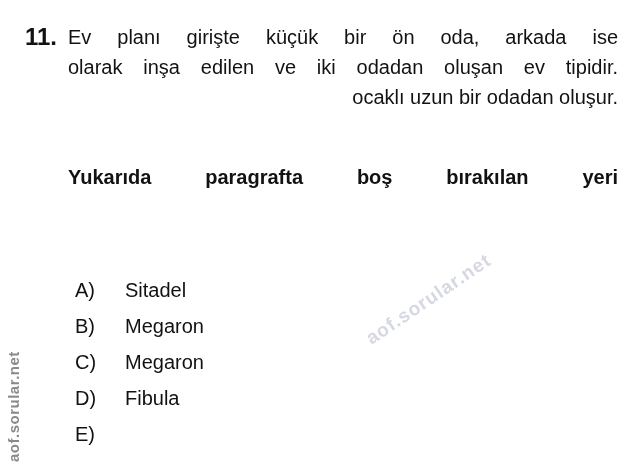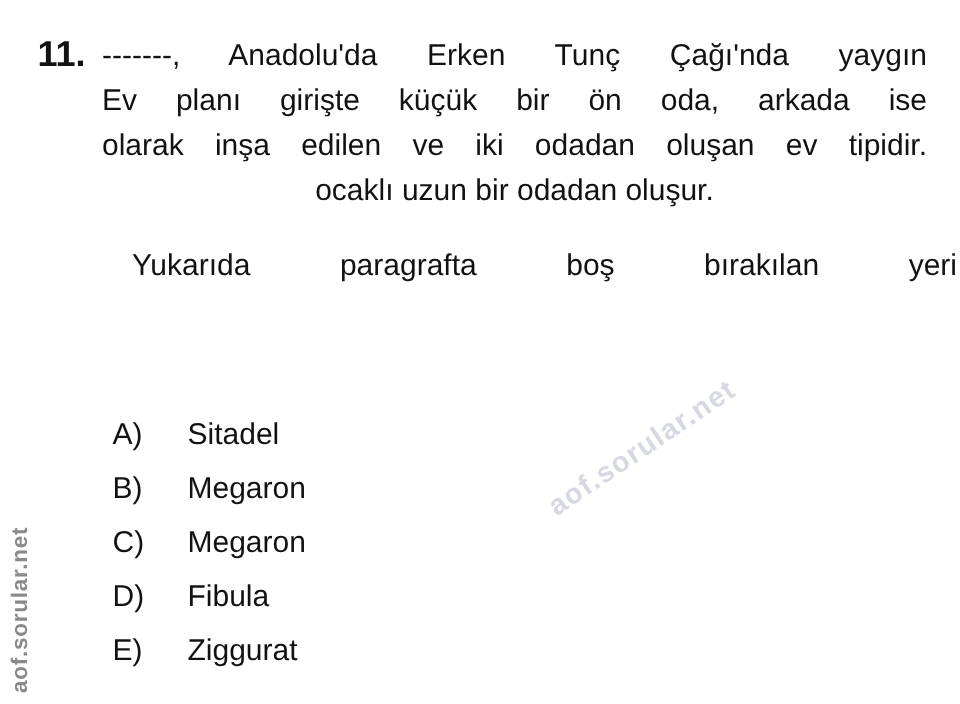--- a/index.html
+++ b/index.html
@@ -25,29 +25,28 @@
   .para {
     position: absolute;
     left: 68px;
     width: 550px;
     font-size: 20px;
     line-height: 30px;
   }
   .para-intro { top: 22px; }
   .para-prompt {
     top: 162px;
-    font-weight: normal;
-    margin-left: 20px;
+    font-weight: bold;
   }
   .line-just {
     text-align: justify;
     text-align-last: justify;
   }
   .line-last {
-    text-align: center;
+    text-align: right;
   }
   .options {
     position: absolute;
     left: 75px;
     top: 272px;
   }
   .option-row {
     display: flex;
     align-items: center;
     height: 36px;
@@ -83,21 +82,20 @@
     user-select: none;
     pointer-events: none;
   }
 </style>
 </head>
 <body style="background: rgb(255, 255, 255); color: rgb(18, 18, 18);">
 
 <div class="question-number">11.</div>
 
 <div class="para para-intro">
-  <div class="line-just">-------, Anadolu'da Erken Tunç Çağı'nda yaygın</div>
   <div class="line-just">Ev planı girişte küçük bir ön oda, arkada ise</div>
   <div class="line-just">olarak inşa edilen ve iki odadan oluşan ev tipidir.</div>
   <div class="line-last">ocaklı uzun bir odadan oluşur.</div>
 </div>
 
 <div class="para para-prompt">
   <div class="line-just">Yukarıda paragrafta boş bırakılan yeri</div>
 </div>
 
 <div class="options">
@@ -112,19 +110,18 @@
   <div class="option-row">
     <span class="option-letter">C)</span>
     <span class="option-label">Megaron</span>
   </div>
   <div class="option-row">
     <span class="option-letter">D)</span>
     <span class="option-label">Fibula</span>
   </div>
   <div class="option-row">
     <span class="option-letter">E)</span>
-    <span class="option-label">Ziggurat</span>
   </div>
 </div>
 
 <div class="wm-diagonal" style="color: rgb(214, 216, 226);">aof.sorular.net</div>
 
 <div class="wm-vertical" style="color: rgb(138, 138, 138);">aof.sorular.net</div>
 
 </body></html>

